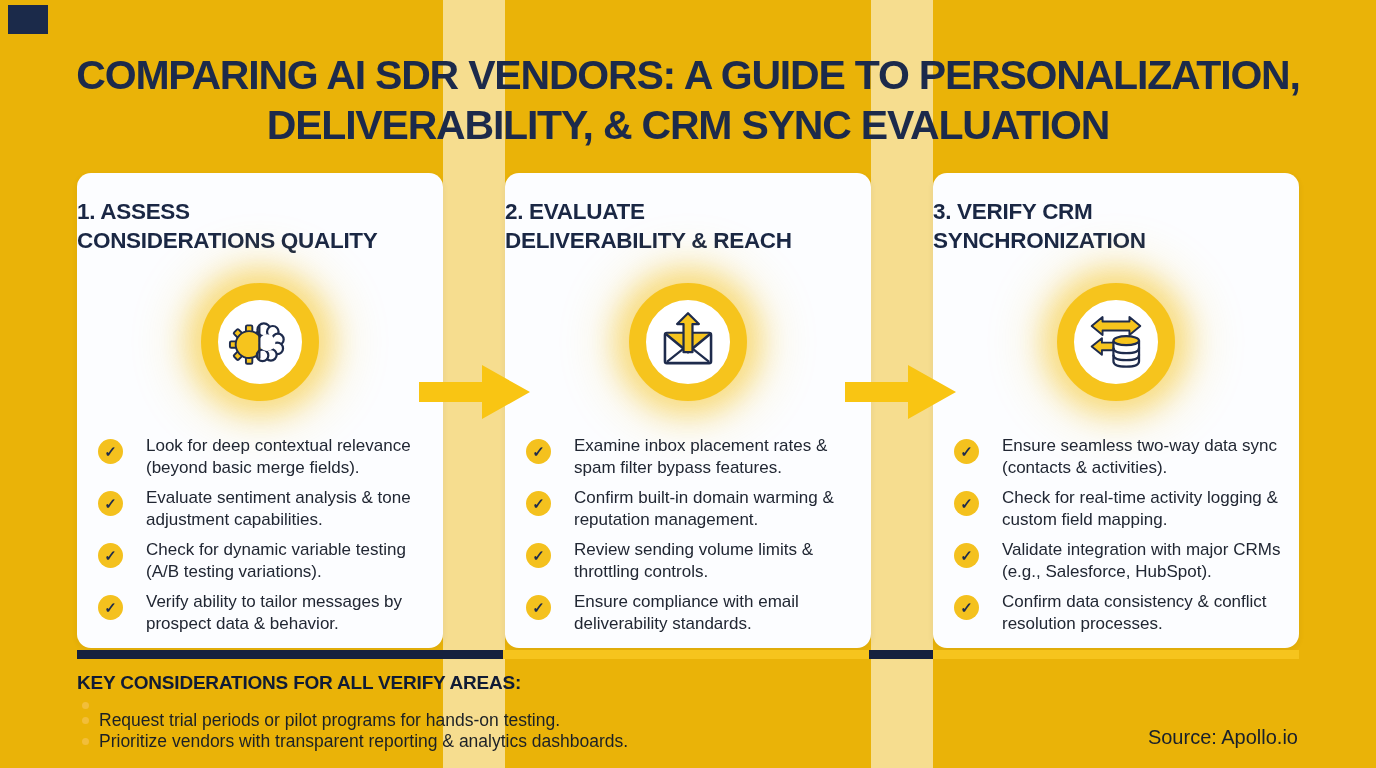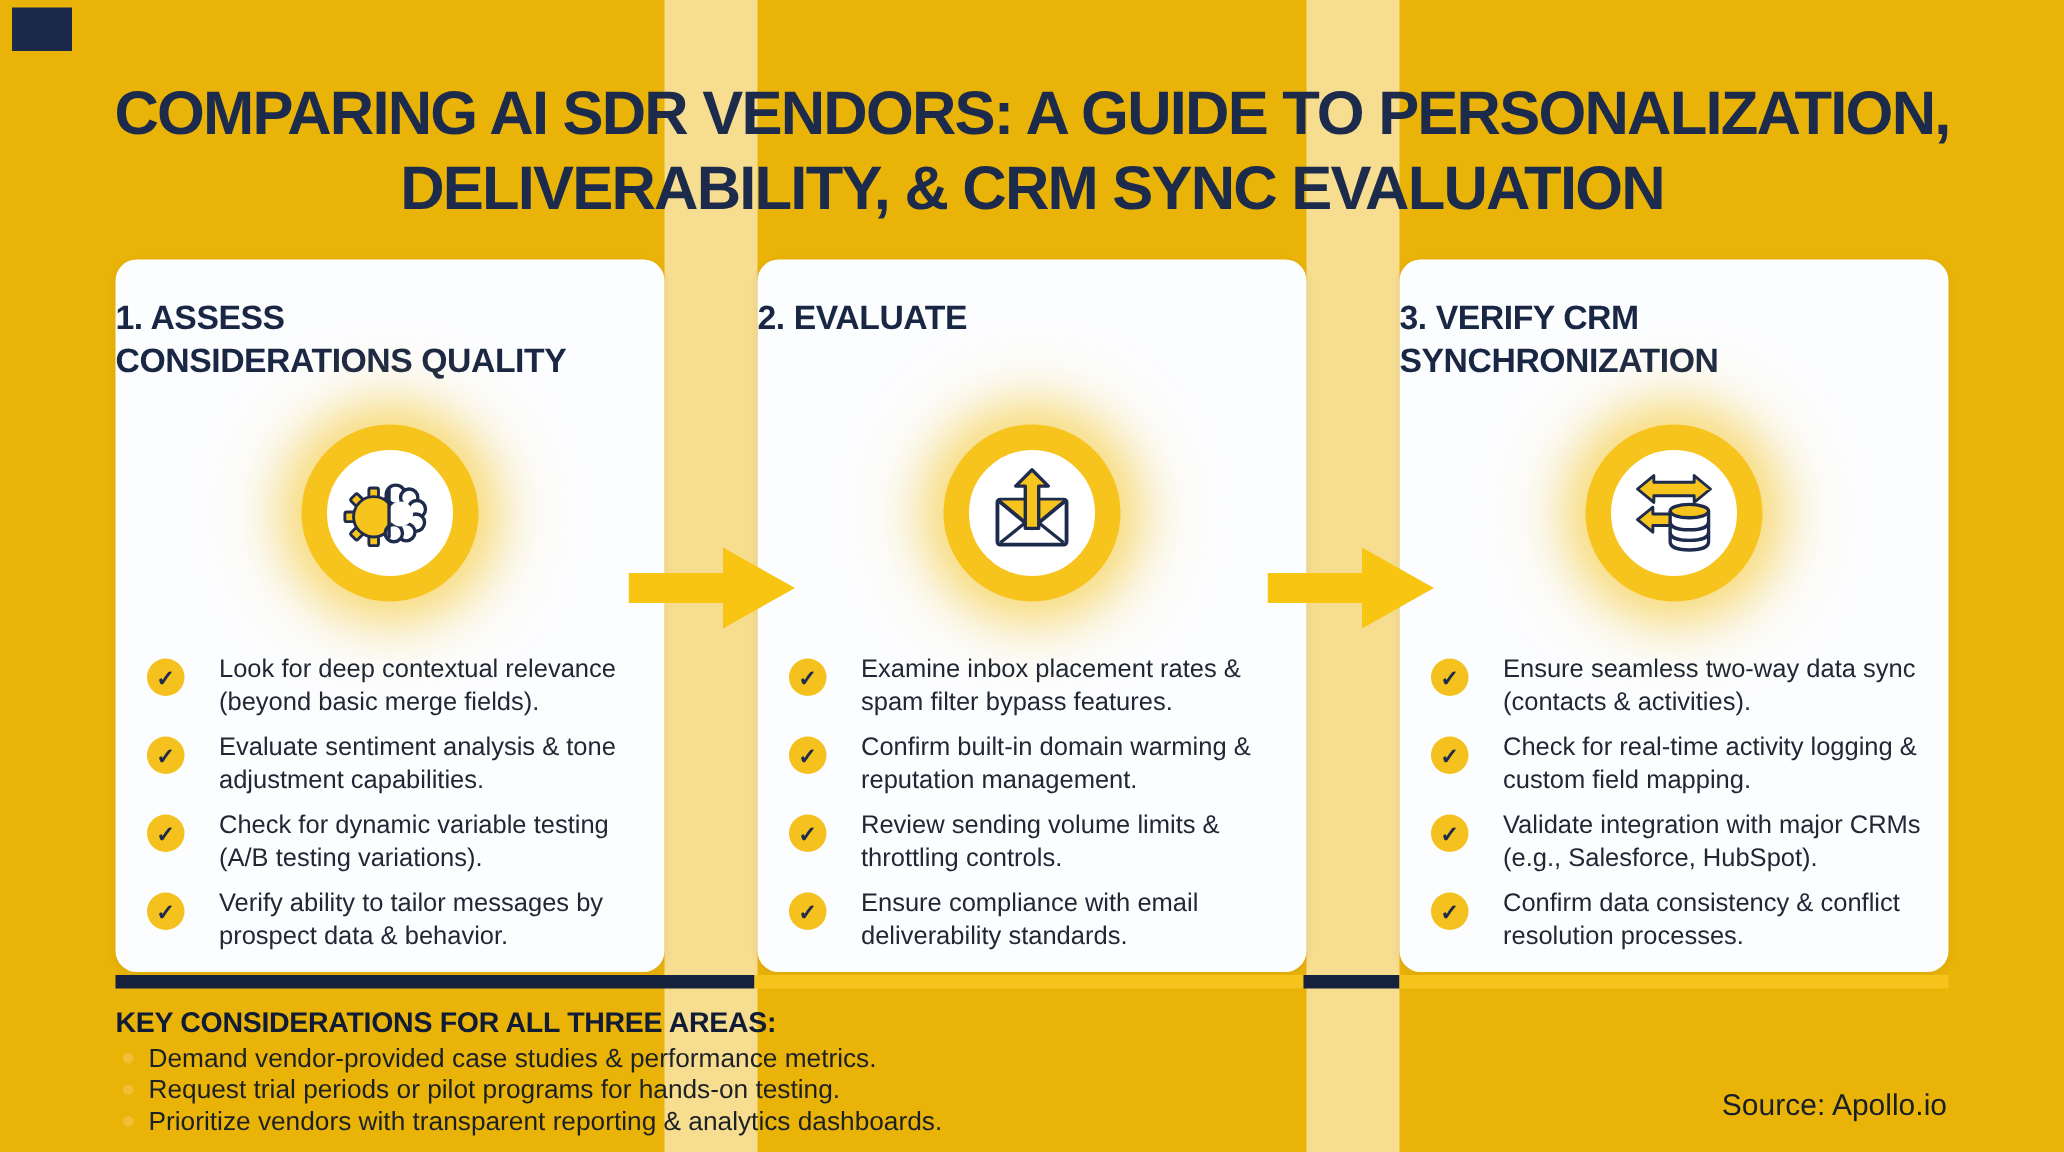--- a/index.html
+++ b/index.html
@@ -97,20 +97,21 @@
       <div class="bullet">
         <span class="check">✓</span>
         <span class="bullet-text">Verify ability to tailor messages by prospect data &amp; behavior.</span>
       </div>
     </div>
   </div>
 
   <div class="card c2">
     <div class="card-title">
       <div>2. EVALUATE</div>
+      <div>DELIVERABILITY &amp; REACH</div>
     </div>
     <div class="icon-ring">
       <svg width="64" height="64" viewBox="0 0 100 100">
         <rect x="14" y="36" width="72" height="47" rx="3" fill="#fff" stroke="#1E2B4C" stroke-width="4"></rect>
         <path d="M15,37 L50,66 L85,37" fill="#F6C41D" stroke="#1E2B4C" stroke-width="4" stroke-linejoin="round"></path>
         <path d="M17,81 L42,61 M83,81 L58,61" fill="none" stroke="#1E2B4C" stroke-width="3.5"></path>
         <path d="M43,66 L43,22 L33,22 L50,5 L67,22 L57,22 L57,66 Z" fill="#F6C41D" stroke="#1E2B4C" stroke-width="3.5" stroke-linejoin="round"></path>
       </svg>
     </div>
     <div class="bullets">
@@ -179,25 +180,24 @@
     </svg>
   </div>
 
   <div class="divider">
     <span class="seg-navy" style="width:426px"></span>
     <span class="seg-yellow" style="width:366px"></span>
     <span class="seg-navy" style="width:64px"></span>
     <span class="seg-yellow" style="width:366px"></span>
   </div>
 
-  <div class="footer-heading">KEY CONSIDERATIONS FOR ALL THREE AREAS:</div>
+  <div class="footer-heading">KEY CONSIDERATIONS FOR ALL VERIFY AREAS:</div>
   <div class="footer-bullets">
     <div class="f-bullet">
       <span class="dot"></span>
-      <span class="f-text">Demand vendor-provided case studies &amp; performance metrics.</span>
     </div>
     <div class="f-bullet">
       <span class="dot"></span>
       <span class="f-text">Request trial periods or pilot programs for hands-on testing.</span>
     </div>
     <div class="f-bullet">
       <span class="dot"></span>
       <span class="f-text">Prioritize vendors with transparent reporting &amp; analytics dashboards.</span>
     </div>
   </div>

